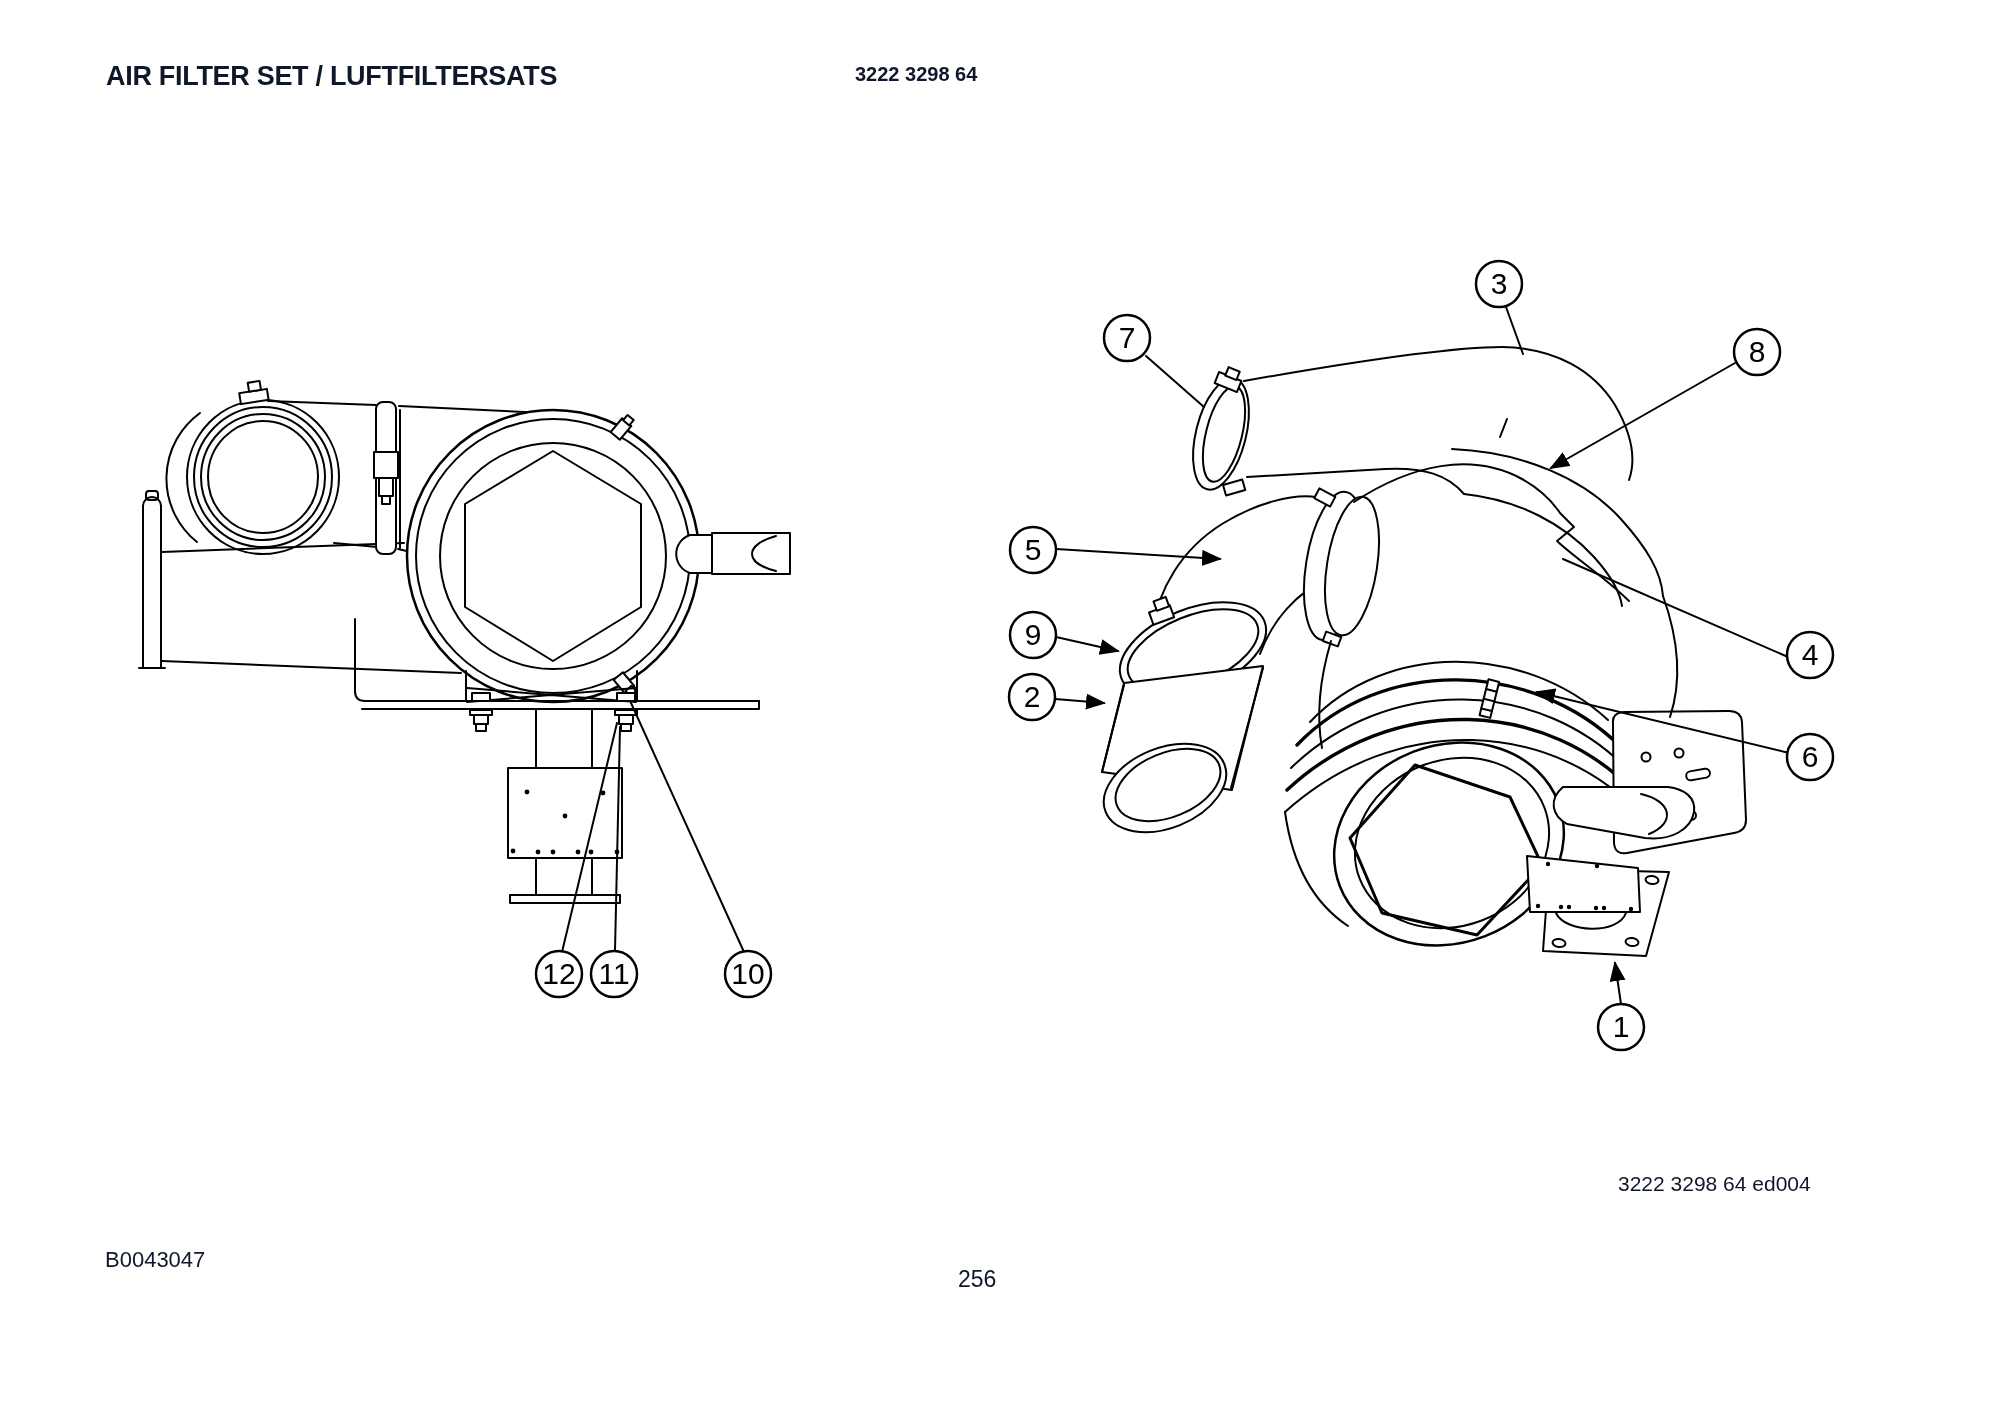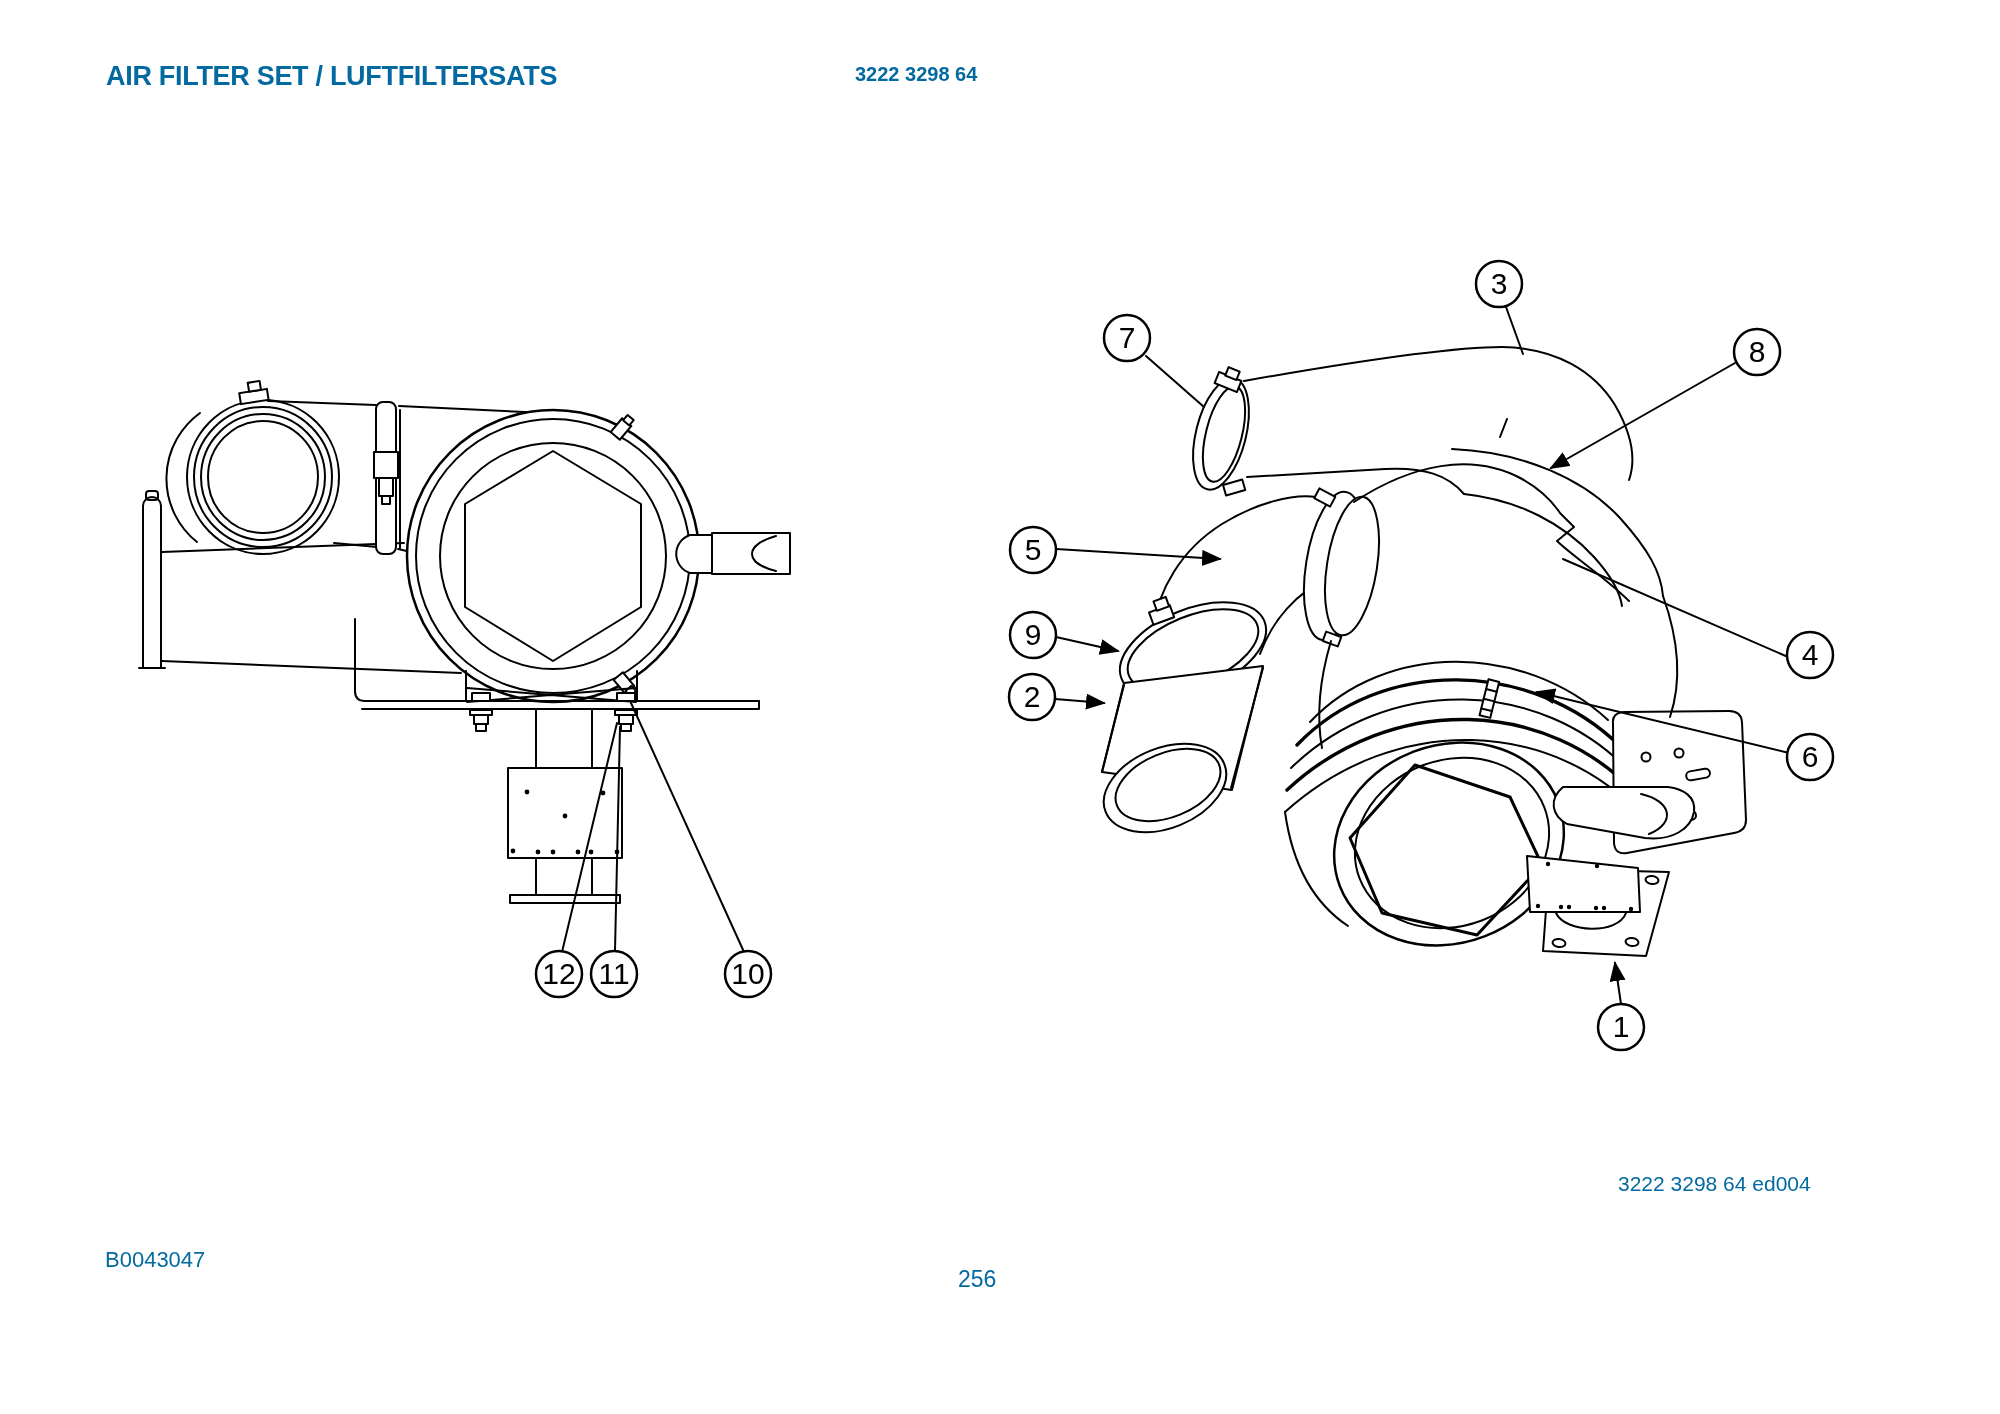--- a/index.html
+++ b/index.html
@@ -1,18 +1,18 @@
 <!DOCTYPE html>
 <html><head>
 <meta charset="utf-8">
 <style>
   html,body{margin:0;padding:0;background:#e8e8e8;}
   .page{
     position:relative;width:2000px;height:1414px;background:#ffffff;
-    font-family:"Liberation Sans", sans-serif;color:#0369a1;overflow:hidden;
+    font-family:"Liberation Sans", sans-serif;color:#0f172a;overflow:hidden;
   }
   .abs{position:absolute;white-space:nowrap;}
   .title{left:106px;top:61px;font-size:27px;font-weight:700;letter-spacing:-0.3px;}
   .partno{left:855px;top:63px;font-size:20px;font-weight:700;}
   .edition{left:1618px;top:1172px;font-size:21px;}
   .doccode{left:105px;top:1247px;font-size:22px;}
   .brand{left:188px;top:1218px;font-size:63px;font-weight:400;letter-spacing:-1px;}
   .pageno{left:958px;top:1266px;font-size:23px;}
   svg.art{position:absolute;left:0;top:0;}
   svg .ln{fill:none;stroke:#000;stroke-width:2;stroke-linecap:round;stroke-linejoin:round;}

